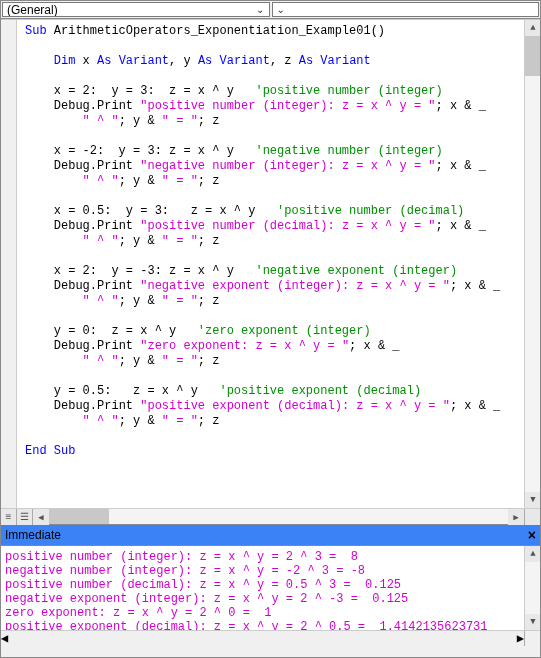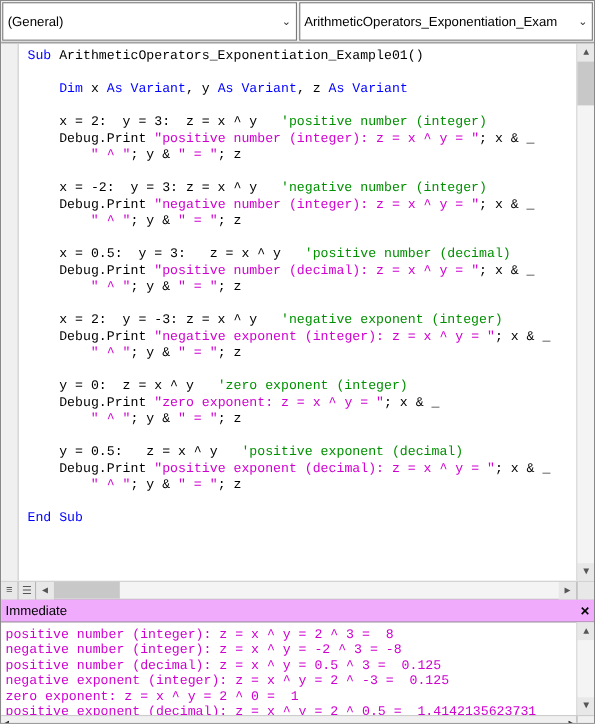--- a/index.html
+++ b/index.html
@@ -8,21 +8,21 @@
     font-family: Consolas, 'Courier New', monospace;
     font-size: 12px;
     background: #f0f0f0;
     width: 541px;
     height: 658px;
     overflow: hidden;
     border: 1px solid #888;
   }
   .top-bar {
     display: flex;
-    height: 38px;
+    height: 18px;
     border-bottom: 1px solid #888;
     background: #f0f0f0;
   }
   .dropdown {
     display: flex;
     align-items: center;
     background: #fff;
     border: 1px solid #7a7a7a;
     margin: 1px;
     padding: 0 4px;
@@ -89,21 +89,21 @@
   }
   .hscroll .viewbox.last { border-right:none; border-left:1px solid #aaa;}
   .hscroll .track { flex:1; background:#f4f4f4; display:flex;}
   .hscroll .thumb { width:60px; background:#c8c8c8;}
   .immediate-pane {
     border-top:1px solid #888;
   }
   .imm-title {
     font-family: "Segoe UI", Tahoma, sans-serif;
     font-size:12px;
-    background:#f0abfc;
+    background:#3b82f6;
     padding: 2px 4px;
     display:flex;
     justify-content:space-between;
     align-items:center;
     border-bottom:1px solid #888;
     gap:12px;
   }
   .imm-title .x {
     font-weight:bold; font-size:14px; cursor:default;
   }
@@ -129,21 +129,20 @@
 </style>
 </head>
 <body>
 
 <div class="top-bar">
   <div class="dropdown" style="flex:1">
     <span>(General)</span>
     <span class="chev">⌄</span>
   </div>
   <div class="dropdown" style="flex:1">
-    <span>ArithmeticOperators_Exponentiation_Exam</span>
     <span class="chev">⌄</span>
   </div>
 </div>
 
 <div class="code-pane">
   <div class="code-body">
     <div class="code-gutter"></div>
     <div class="code-content"><span class="kw">Sub</span> <span>ArithmeticOperators_Exponentiation_Example01</span><span>()</span>
 
     <span class="kw">Dim</span><span> x </span><span class="kw">As</span> <span class="ty">Variant</span><span>, y </span><span class="kw">As</span> <span class="ty">Variant</span><span>, z </span><span class="kw">As</span> <span class="ty">Variant</span>

